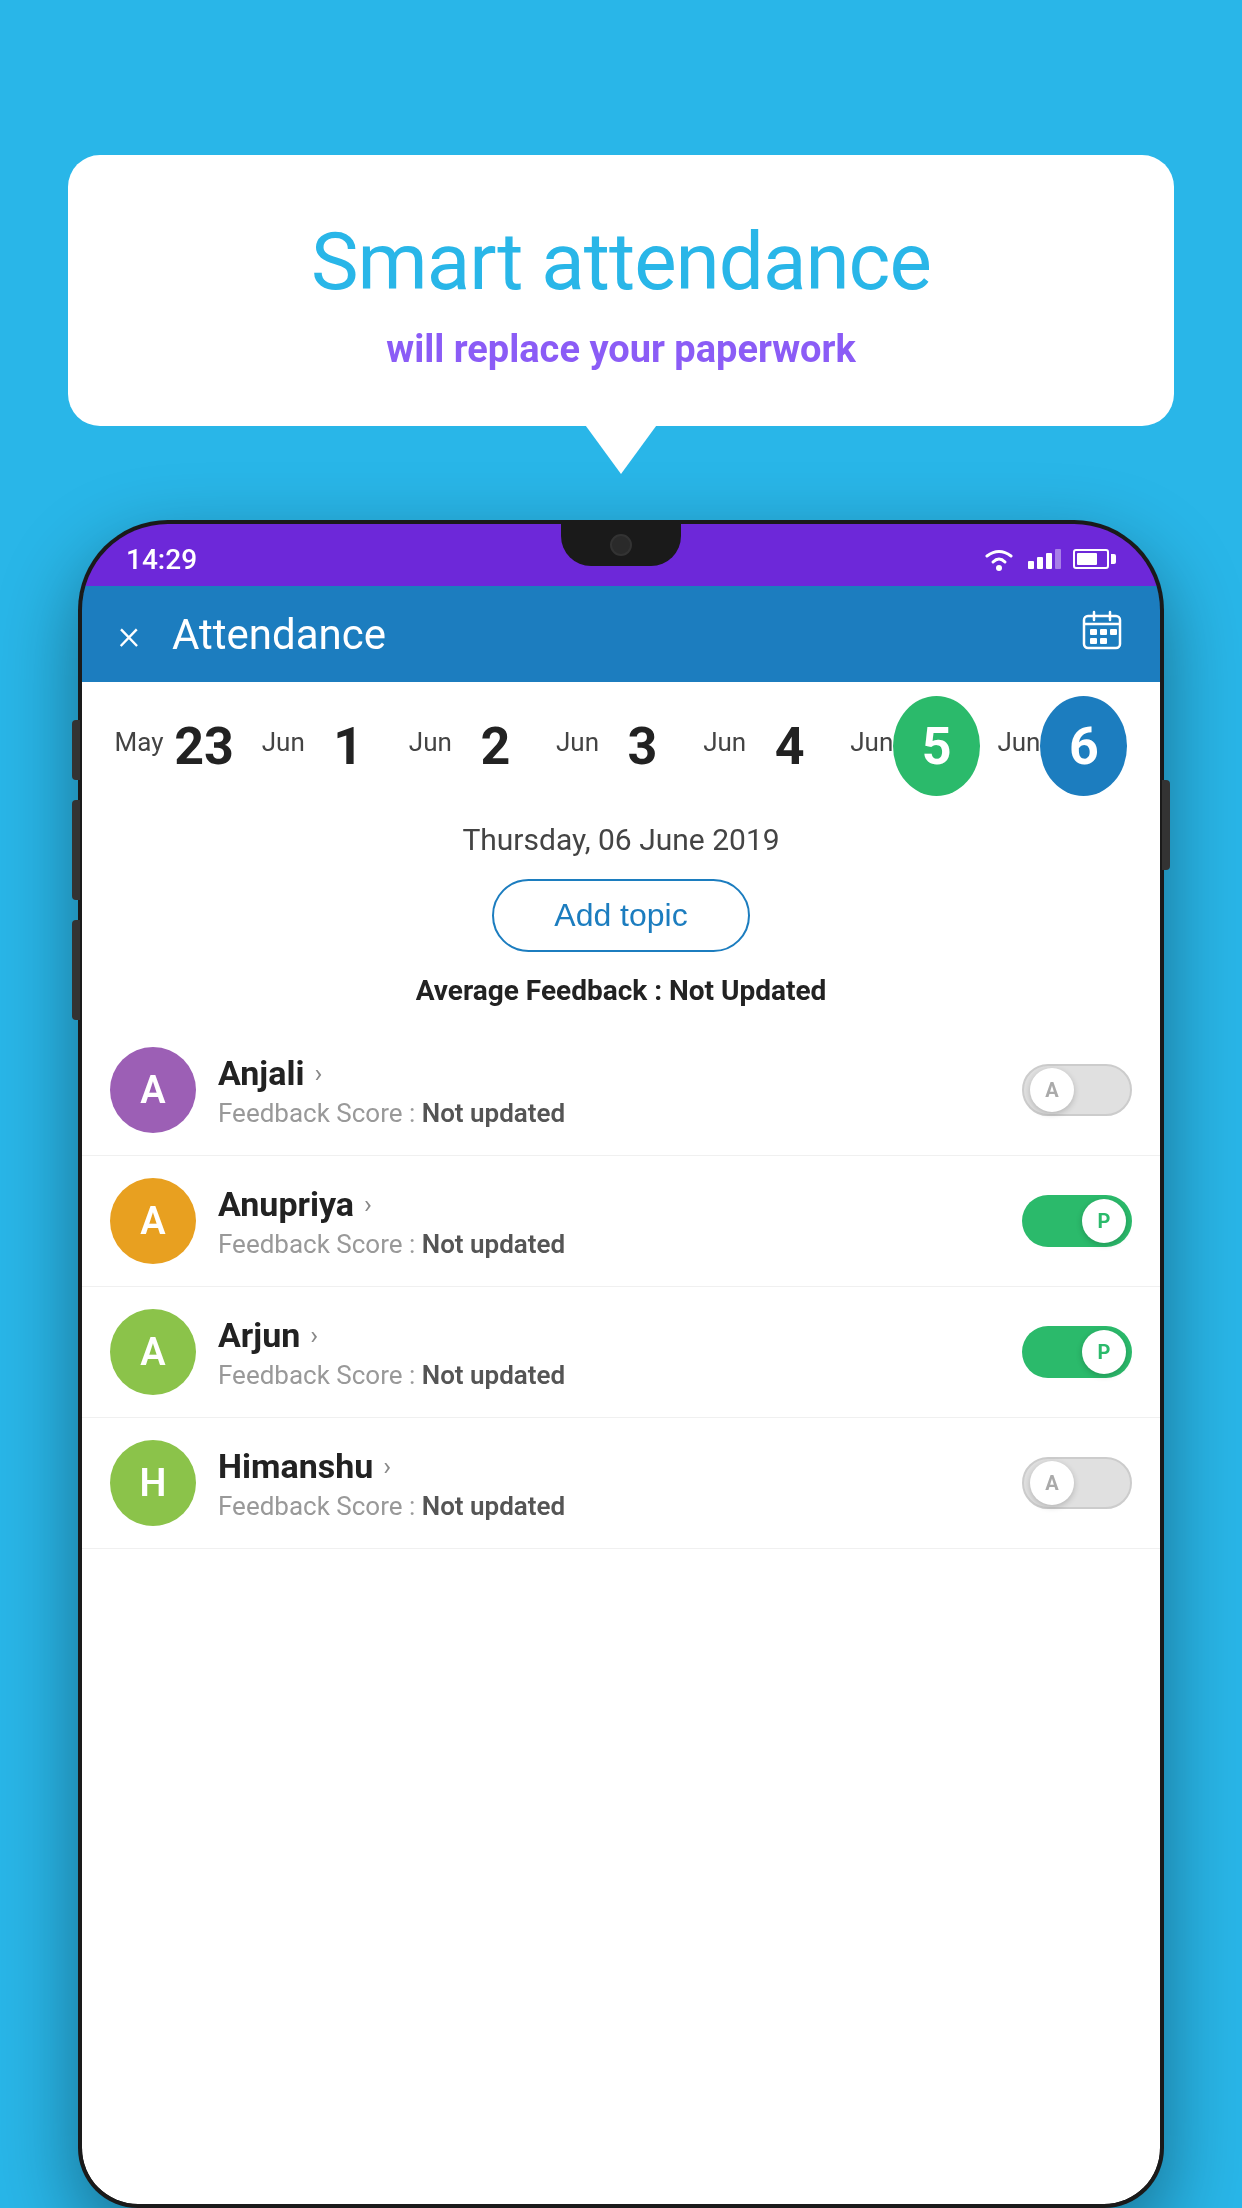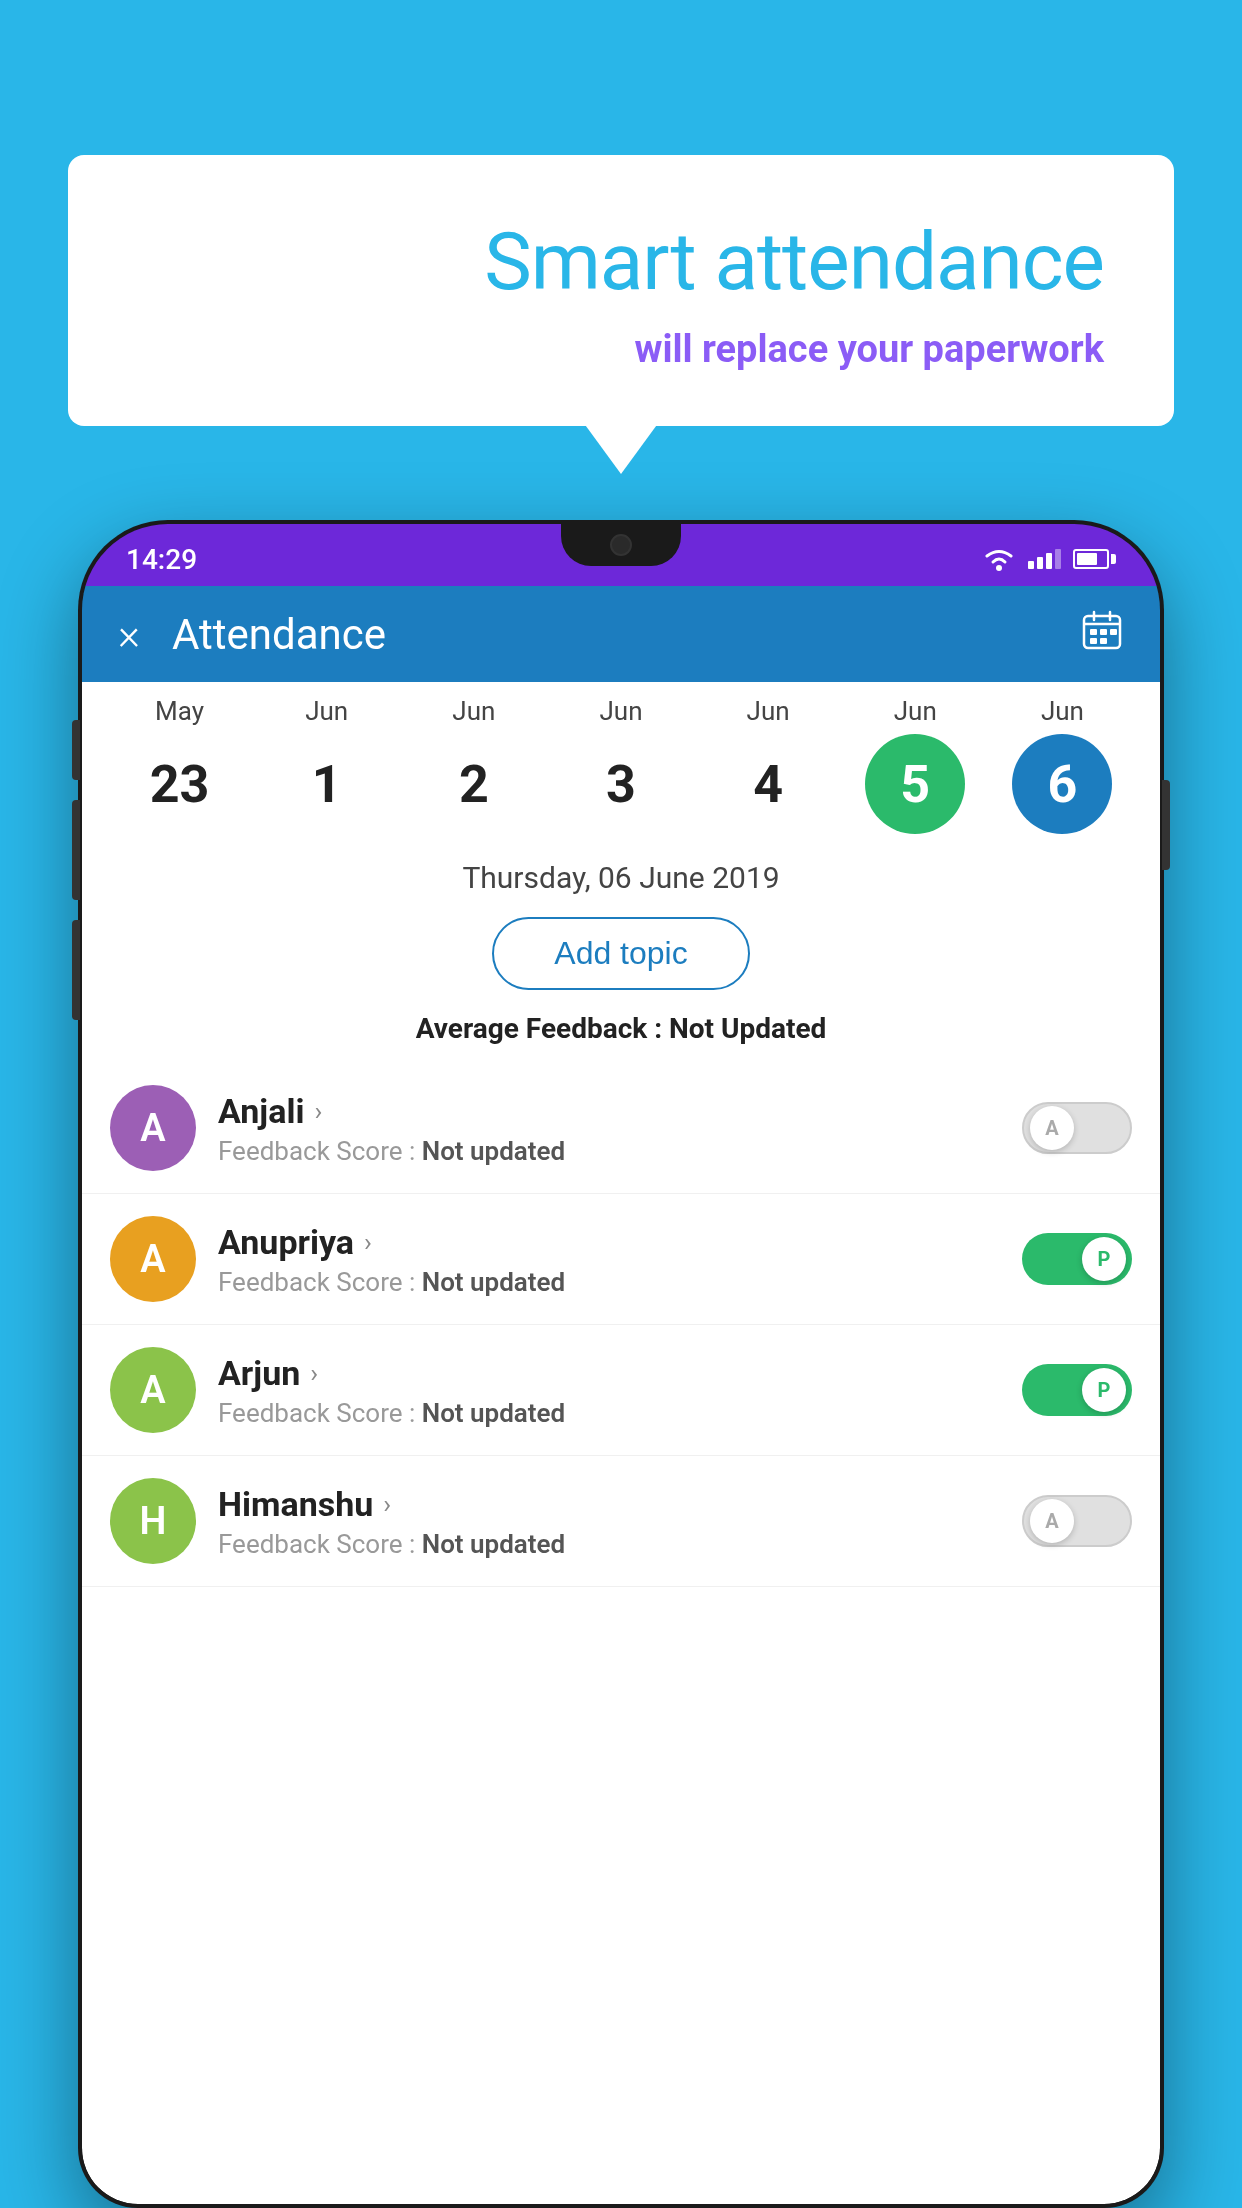--- a/index.html
+++ b/index.html
@@ -16,23 +16,23 @@
     
     .speech-bubble-container {
       position: absolute;
       top: 155px;
       left: 68px;
       right: 68px;
     }
 
     .speech-bubble {
       background: white;
-      border-radius: 16px;
+      border-radius: 32px;
       padding: 60px 70px 55px;
-      text-align: right;
+      text-align: center;
       position: relative;
     }
 
     .speech-bubble::after {
       content: '';
       position: absolute;
       bottom: -48px;
       left: 50%;
       transform: translateX(-50%);
       width: 0;
@@ -188,21 +188,20 @@
     
     .date-strip {
       display: flex;
       justify-content: space-around;
       align-items: center;
       padding: 14px 24px 8px;
     }
 
     .date-item {
       display: flex;
-      flex-direction: column;
       align-items: center;
       width: 130px;
     }
 
     .date-month {
       font-size: 26px;
       color: #444;
       margin-bottom: 8px;
       font-weight: 400;
     }

